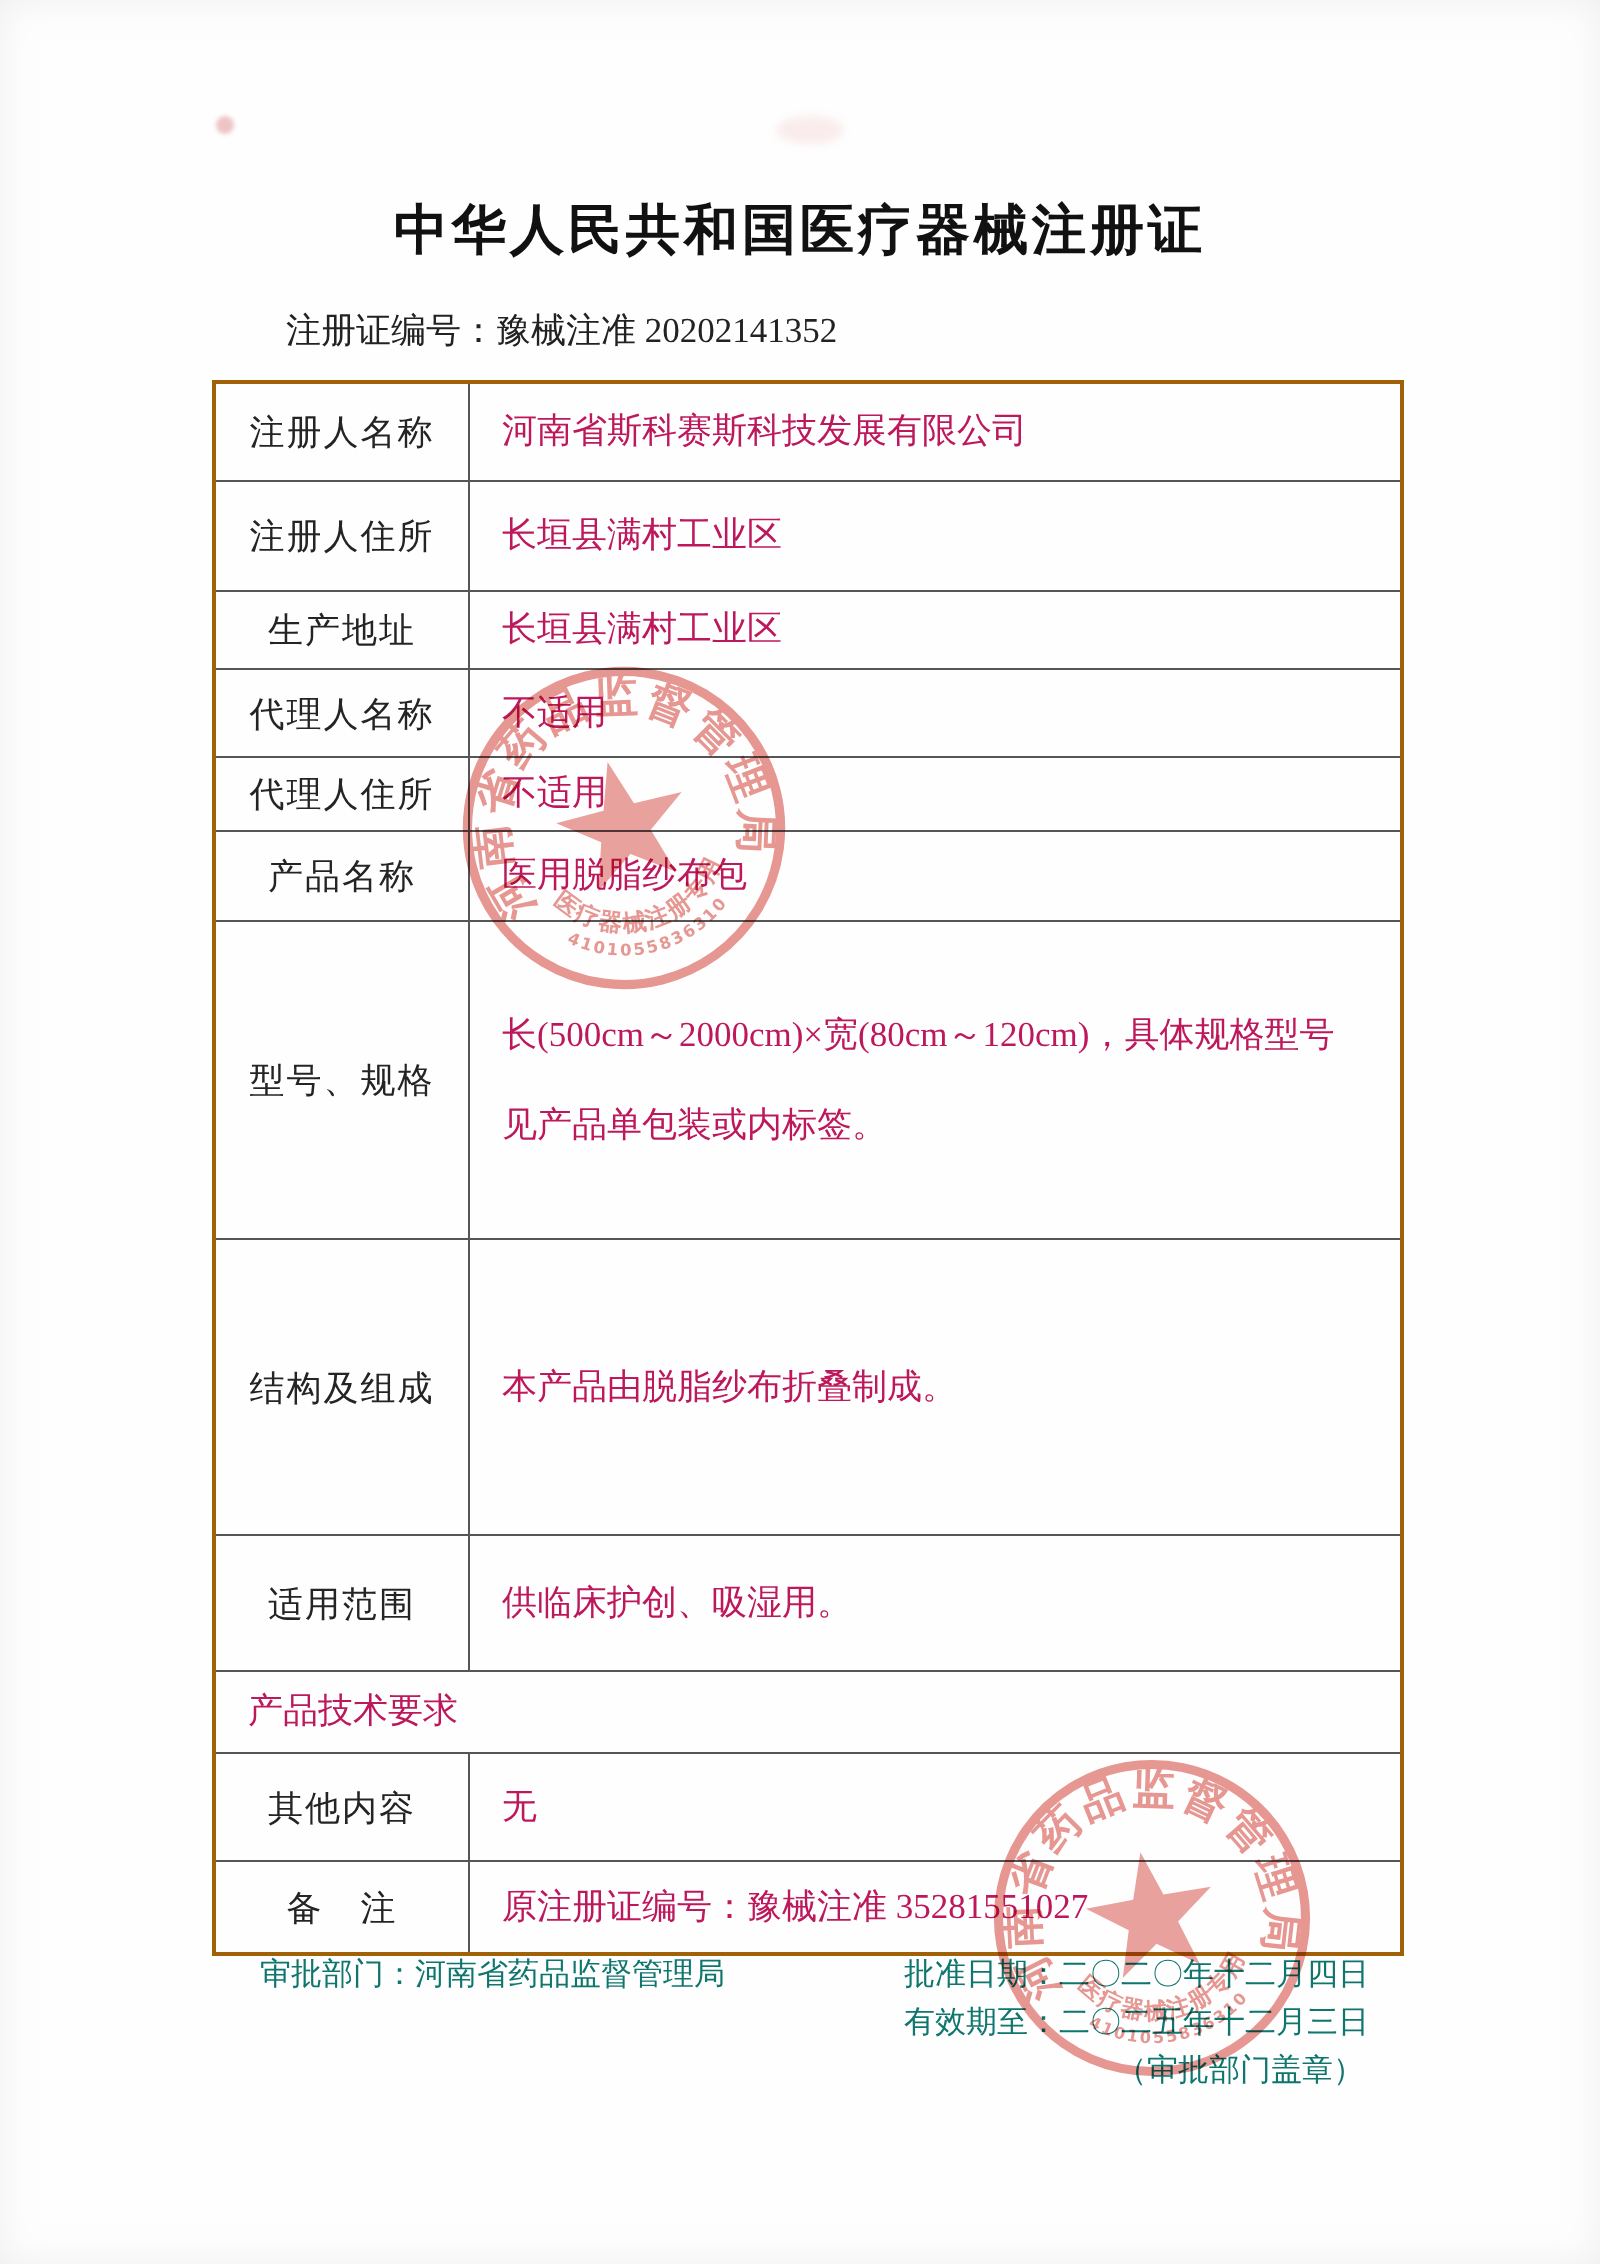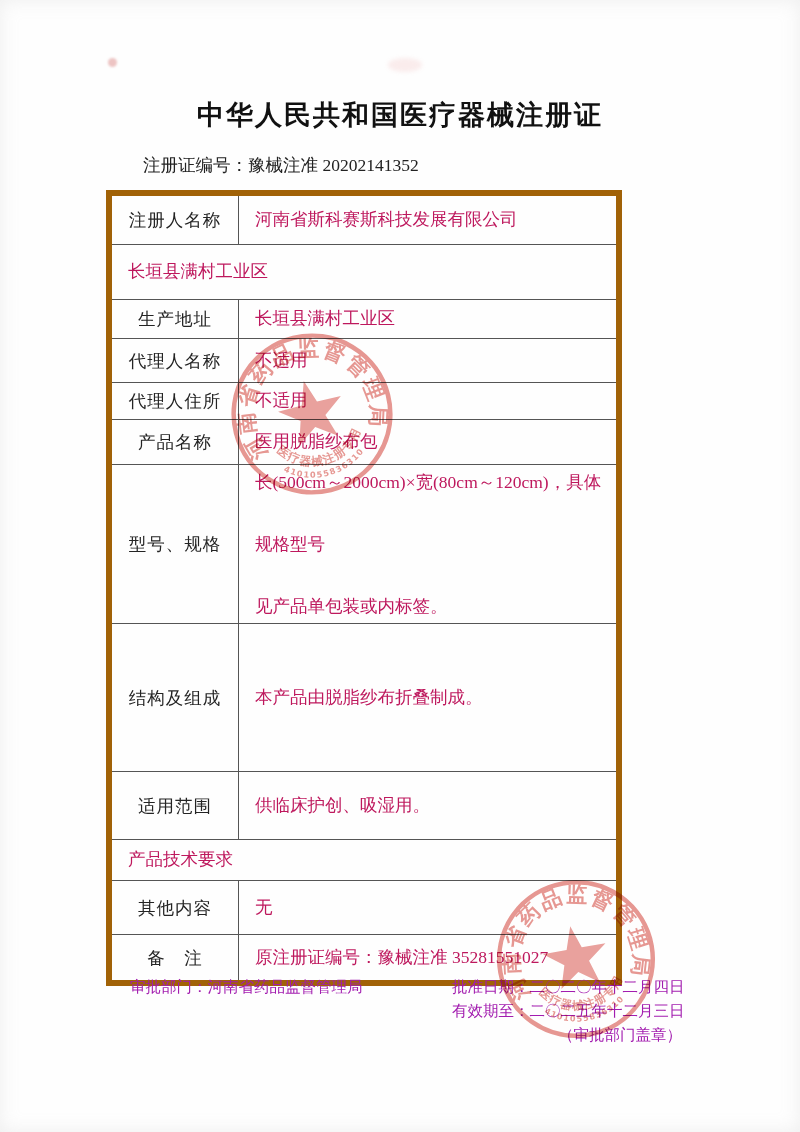--- a/index.html
+++ b/index.html
@@ -18,41 +18,41 @@
     text-align:center;
     font-family:"DejaVu Sans","Liberation Sans",sans-serif;
     font-weight:700;font-size:27px;letter-spacing:2px;color:#111;
   }
   .cert-line{
     position:absolute;top:153px;left:143px;
     font-size:17.5px;color:#222;
   }
   .cert-line .num{font-family:Liberation Serif, serif;}
   .cert-table{
-    position:absolute;top:190px;left:106px;width:516px;
-    border:6px solid #a16207;
+    position:absolute;top:190px;left:106px;width:596px;
+    border:2px solid #a16207;
     box-sizing:border-box;
   }
   .trow{display:flex;box-sizing:border-box;}
   .trow + .trow{border-top:1px solid #555;}
   .tlabel{
     width:127px;flex:0 0 127px;
     border-right:1px solid #555;
     display:flex;align-items:center;justify-content:center;
     font-size:17.5px;color:#242424;letter-spacing:1px;
     box-sizing:border-box;text-align:center;
   }
   .tvalue{
     flex:1;display:flex;align-items:center;
     padding:0 14px 0 16px;
     font-size:17.5px;color:#be185d;
     box-sizing:border-box;line-height:1.55;
   }
-  .tvalue.multiline{white-space:pre-line;line-height:62px;}
-  .footer-line{position:absolute;font-size:15.5px;color:#a21caf;}
+  .tvalue.multiline{white-space:pre-line;line-height:45px;}
+  .footer-line{position:absolute;font-size:15.5px;color:#0f766e;}
   .f-dept{top:977px;left:130px;}
   .f-date{top:977px;left:452px;}
   .f-valid{top:1001px;left:452px;}
   .f-seal{top:1025px;left:558px;}
   .stamp{
     position:absolute;pointer-events:none;
     mix-blend-mode:multiply;opacity:.62;
   }
   .stamp-1{top:311px;left:209px;width:206px;height:206px;transform:rotate(-14deg);}
   .stamp-2{top:858px;left:475px;width:202px;height:202px;transform:rotate(-10deg);}
@@ -75,20 +75,21 @@
   <div class="doc-title">中华人民共和国医疗器械注册证</div>
 
   <div class="cert-line"><span>注册证编号：</span><span class="num">豫械注准 20202141352</span></div>
 
   <div class="cert-table">
     <div class="trow" style="height:48px">
       <div class="tlabel">注册人名称</div>
       <div class="tvalue">河南省斯科赛斯科技发展有限公司</div>
     </div>
     <div class="trow" style="height:55px">
+      <div class="tlabel">注册人住所</div>
       <div class="tvalue">长垣县满村工业区</div>
     </div>
     <div class="trow" style="height:39px">
       <div class="tlabel">生产地址</div>
       <div class="tvalue">长垣县满村工业区</div>
     </div>
     <div class="trow" style="height:44px">
       <div class="tlabel">代理人名称</div>
       <div class="tvalue">不适用</div>
     </div>

